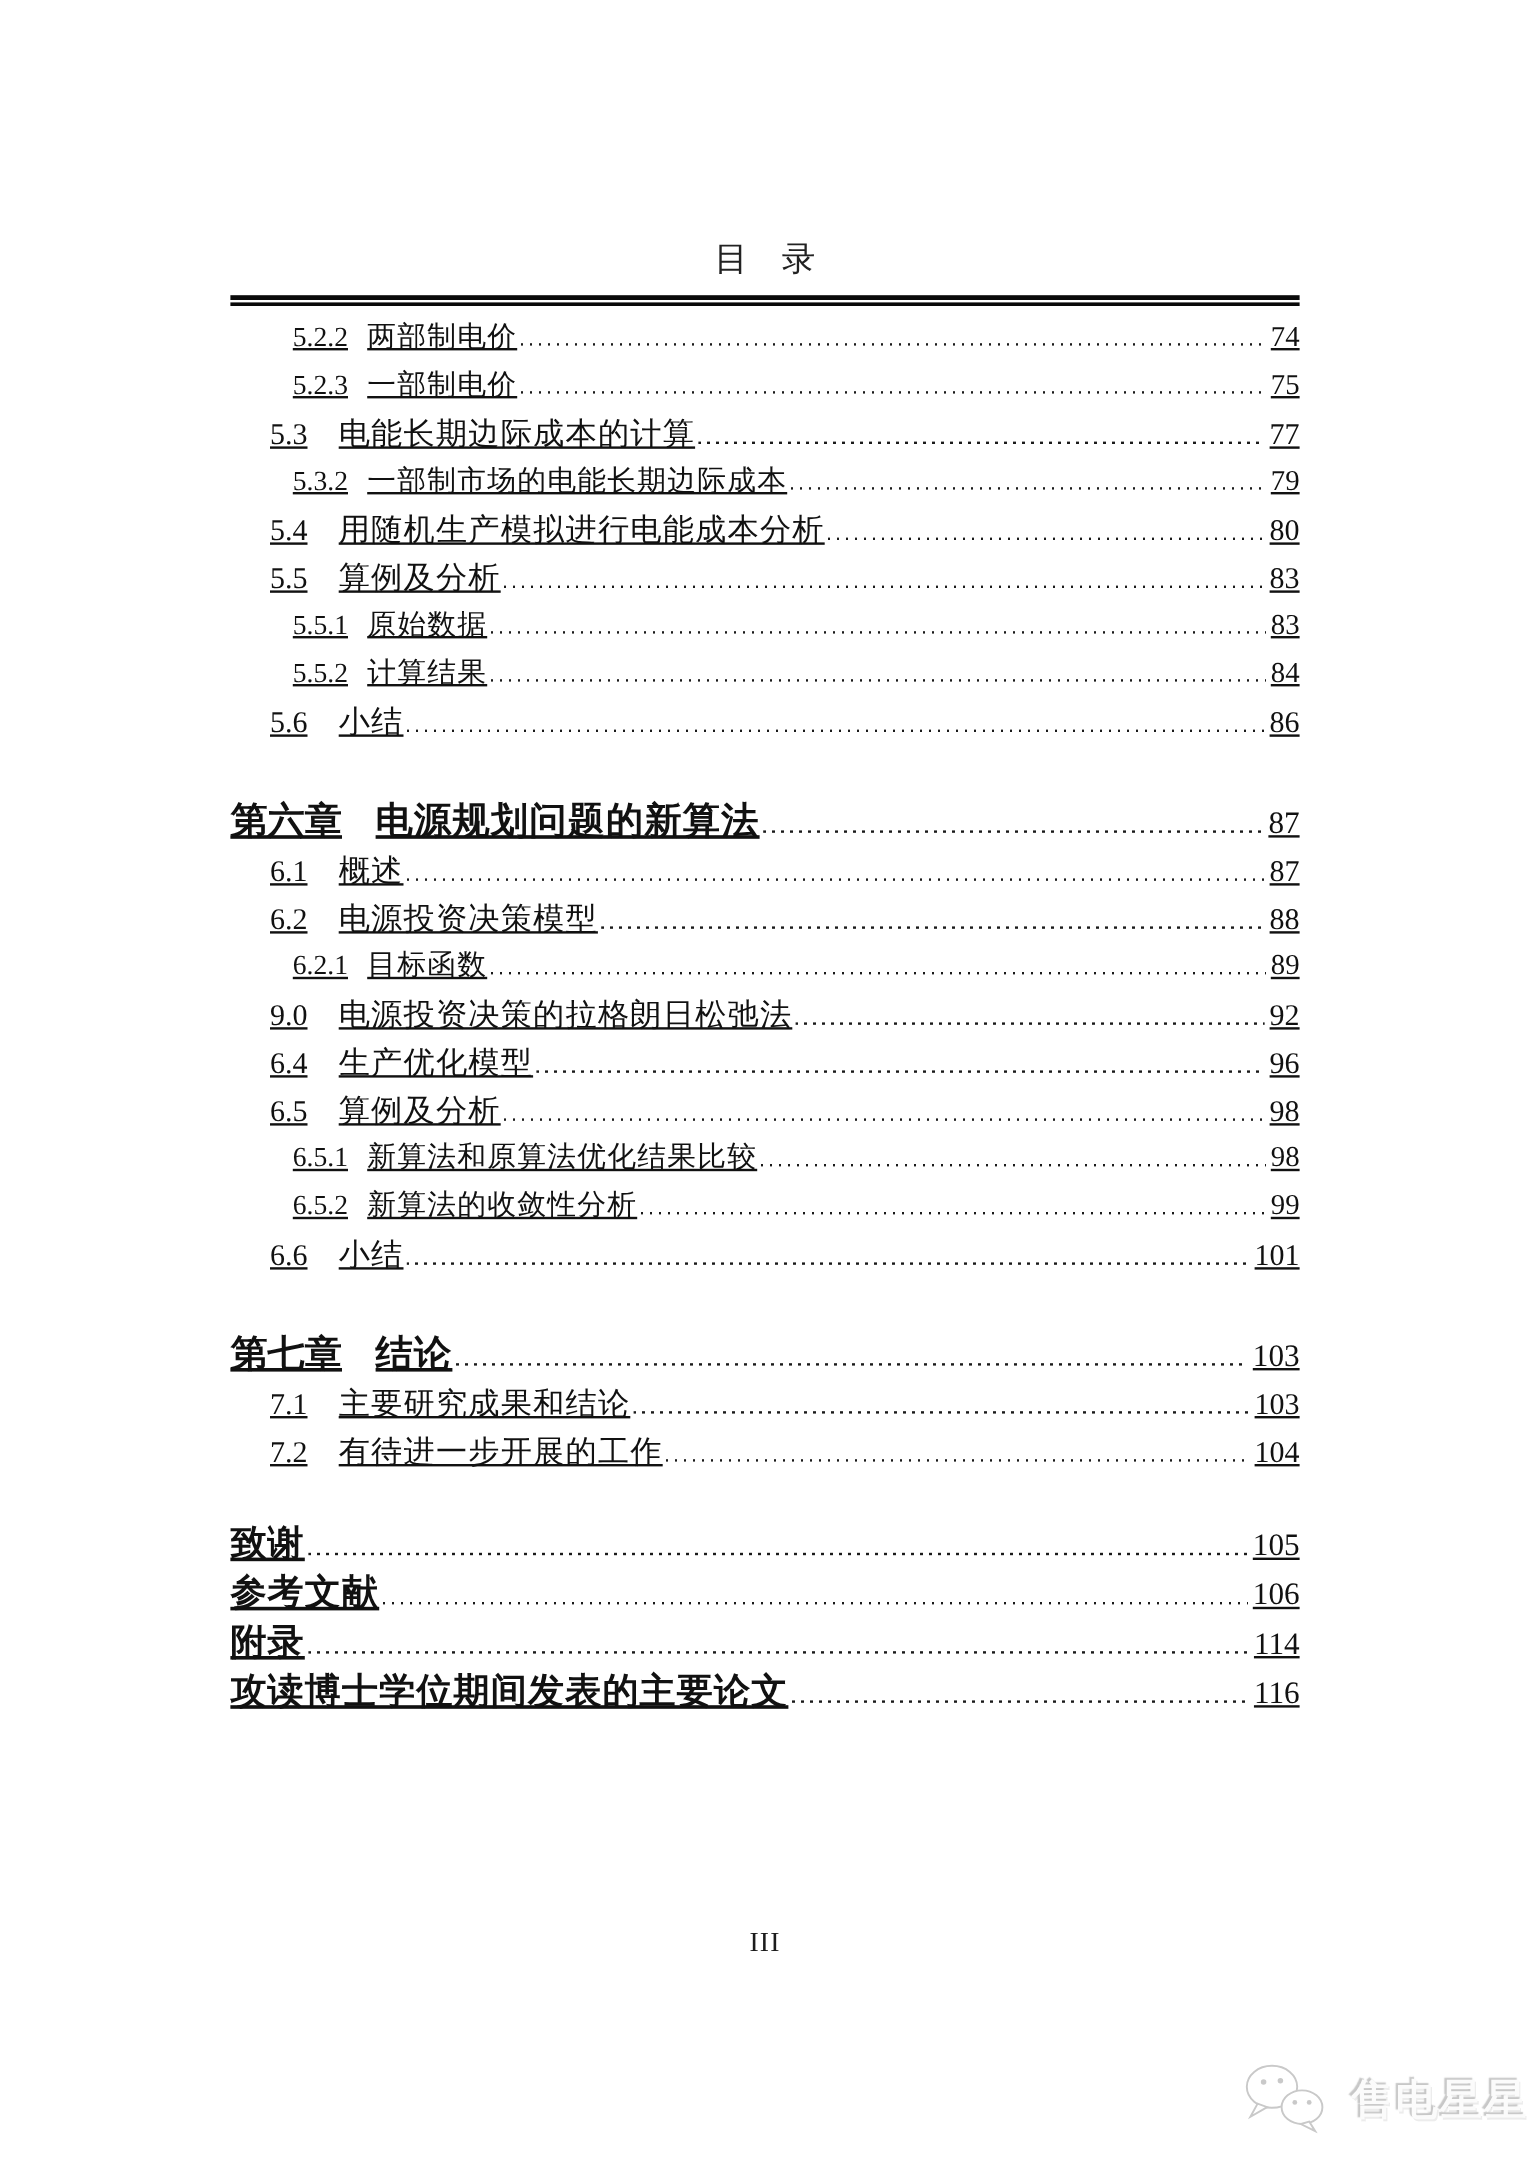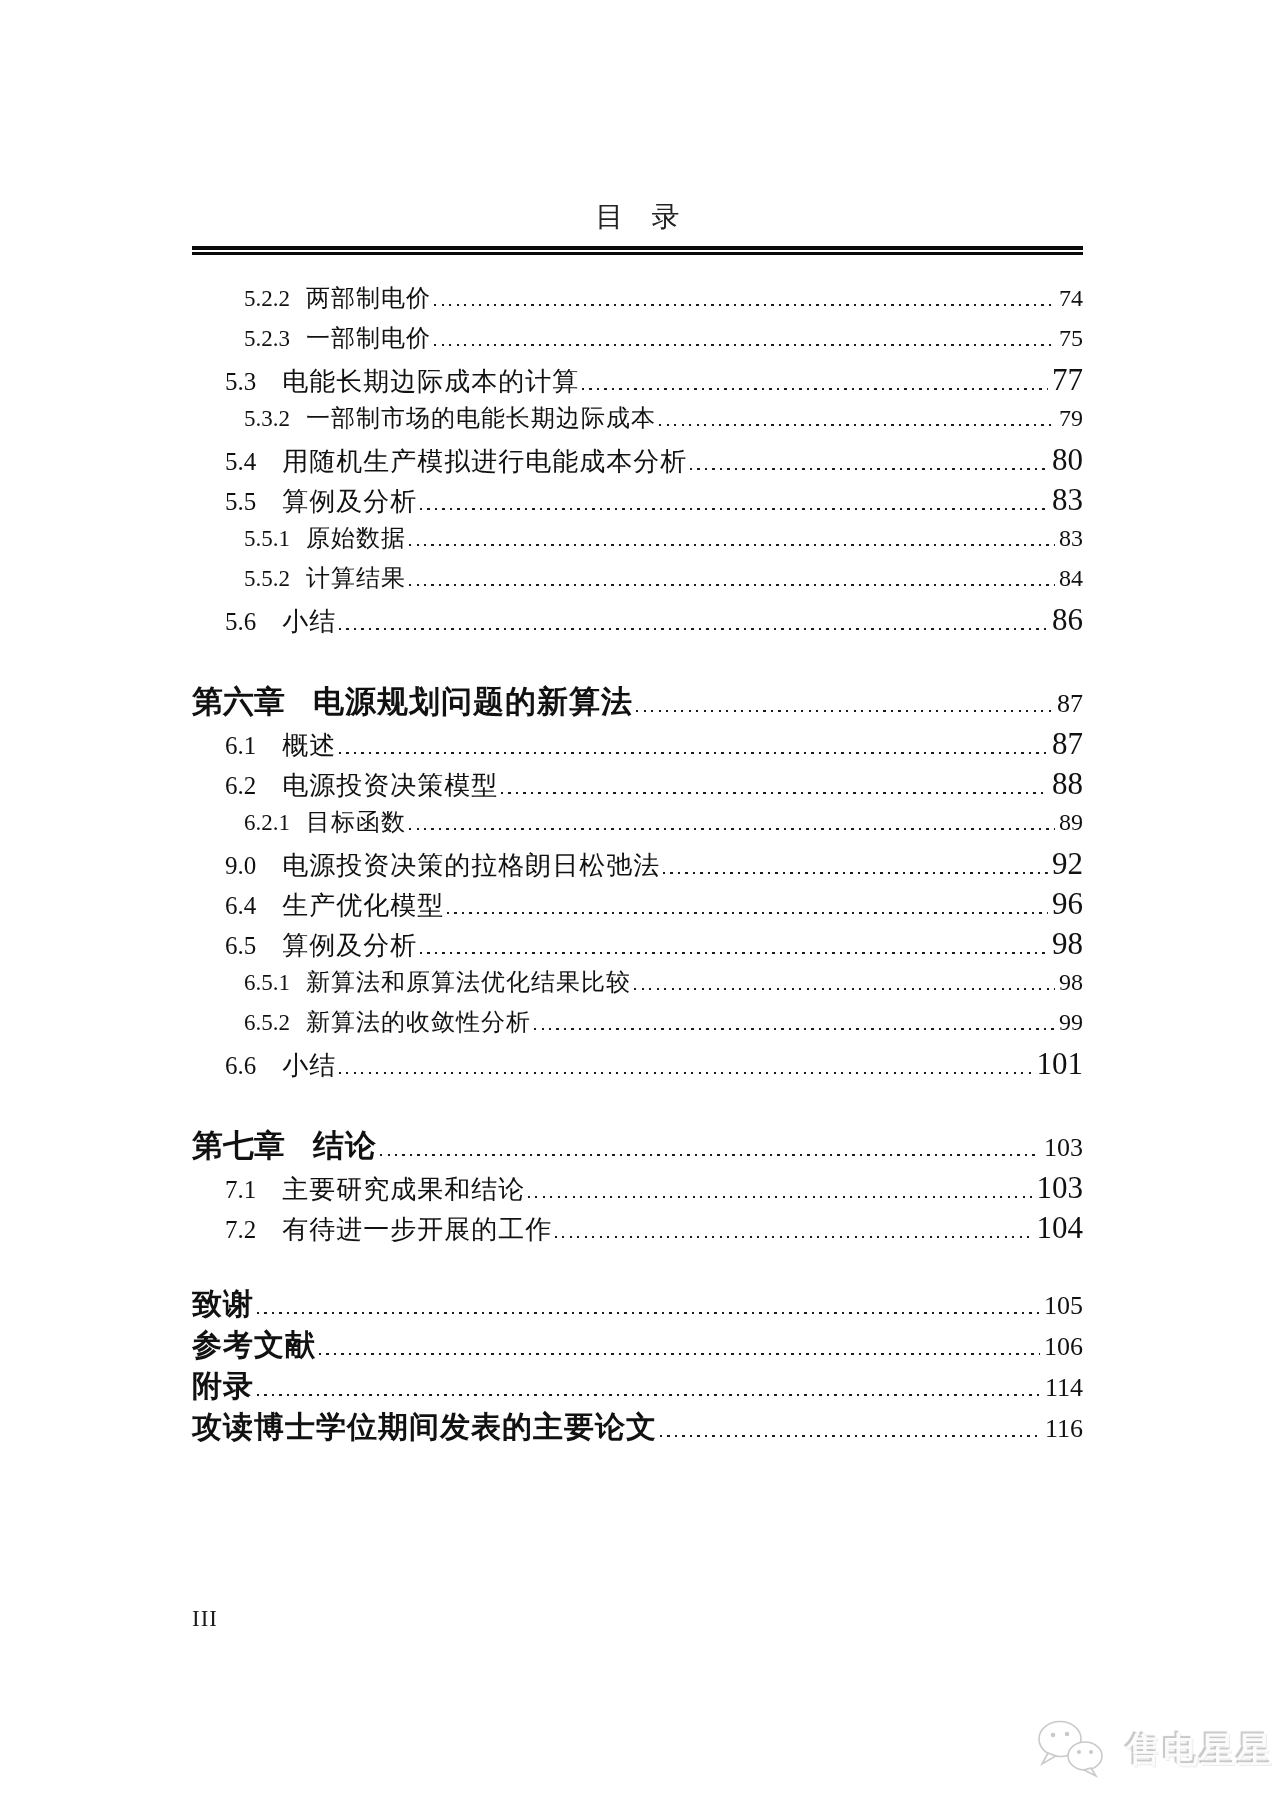--- a/index.html
+++ b/index.html
@@ -31,41 +31,42 @@
     font-family: "Liberation Serif", "DejaVu Serif", serif;
   }
   .double-rule {
     margin-top: 12px;
     height: 2px;
     border-top: 4px solid #0a0a0a;
     border-bottom: 3px solid #0a0a0a;
     background: #ffffff;
   }
   .toc-list {
-    margin-top: 22px;
+    margin-top: 4px;
+    text-decoration: underline;
   }
   .toc-row {
     display: flex;
     align-items: baseline;
     box-sizing: border-box;
     height: 40px;
     padding-top: 5px;
   }
   .toc-row .num,
   .toc-row .pg {
     font-family: "Liberation Serif", "DejaVu Serif", serif;
     white-space: nowrap;
   }
   .toc-row .ttl {
     white-space: nowrap;
     letter-spacing: 1px;
   }
   .lvl-s2 { padding-left: 33px; font-size: 26px; }
   .lvl-s2 .num { font-size: 25px; margin-right: 26px; }
-  .lvl-s2 .pg  { font-size: 31px; }
+  .lvl-s2 .pg  { font-size: 25px; }
   .lvl-s3 { padding-left: 52px; font-size: 24px; }
   .lvl-s3 .num { font-size: 23px; margin-right: 16px; }
   .lvl-s3 .pg  { font-size: 24px; }
   .lvl-chapter {
     height: 46px;
     padding-top: 6px;
     font-size: 31px;
     font-weight: bold;
   }
   .lvl-chapter .num { font-size: 31px; margin-right: 28px; font-family: inherit; }
@@ -85,21 +86,21 @@
     margin: 0 4px 0 3px;
     background-image: repeating-linear-gradient(
       to right, #1a1a1a 0px, #1a1a1a 2.2px, transparent 2.2px, transparent 7.5px);
     background-position: bottom;
   }
   .page-footer {
     position: absolute;
     top: 1606px;
     left: 192px;
     width: 891px;
-    text-align: left;
+    text-align: center;
     font-size: 23px;
     letter-spacing: 1px;
     color: #1c1c1c;
     font-family: "Liberation Serif", "DejaVu Serif", serif;
   }
   .watermark {
     position: absolute;
     left: 1036px;
     top: 1718px;
     display: flex;

